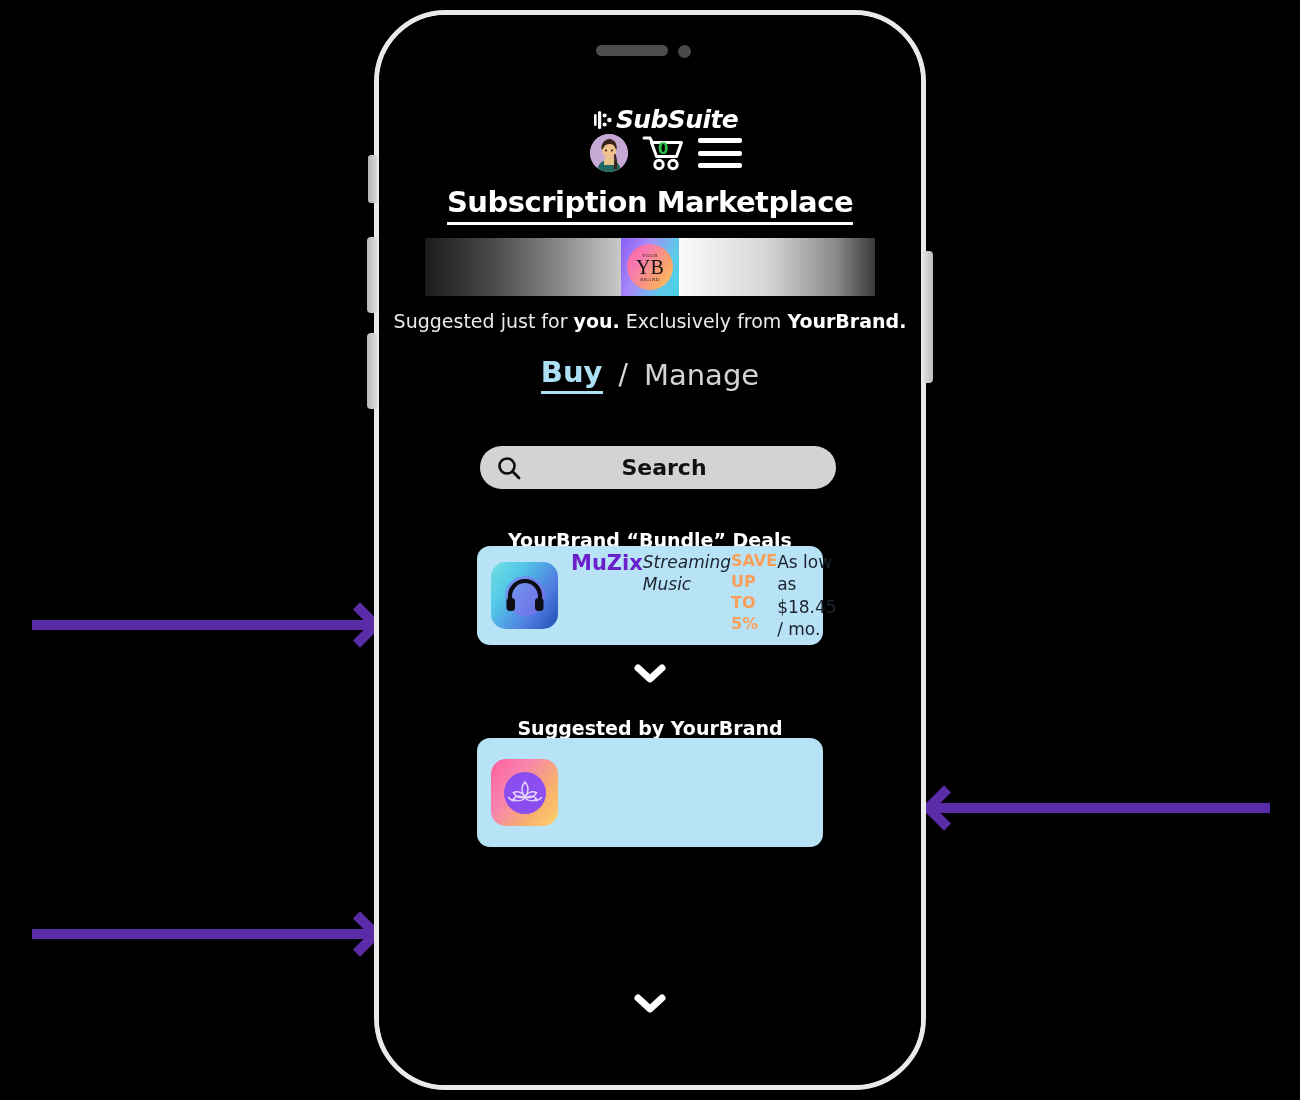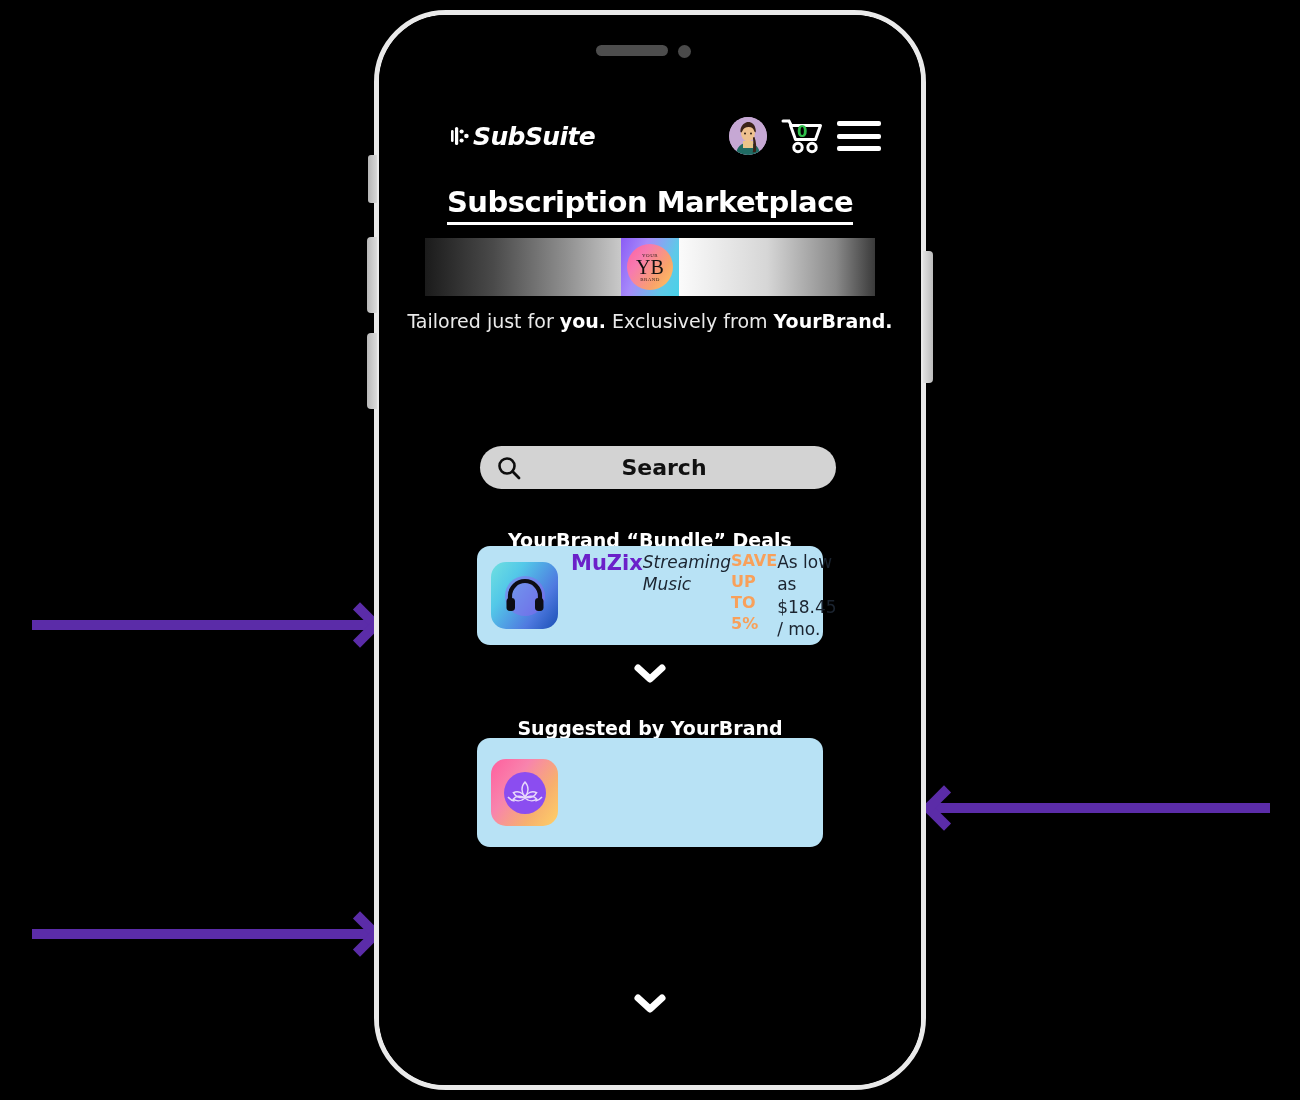--- a/index.html
+++ b/index.html
@@ -27,21 +27,21 @@
   }
 
   
   #speaker-grille{ position:absolute; left:50%; transform:translateX(-50%); margin-left:-18px;
     top:30px; width:72px; height:11px; border-radius:6px; background:#4d4d4d; }
   #front-camera{ position:absolute; left:50%; top:30px; margin-left:28px;
     width:13px; height:13px; border-radius:50%; background:#4a4a4a; }
 
   
   #app-header{ position:absolute; top:90px; left:0; right:0; height:62px;
-    display:flex; align-items:center; justify-content:space-between; padding:0 40px 0 72px; }
+    display:flex; align-items:center; justify-content:flex-start; padding:0 40px 0 72px;flex-direction:column; }
   #brand-logo{ display:flex; align-items:center; gap:4px; }
   #logo-wave{ width:18px; height:24px; flex:none; }
   #logo-text{ color:#fff; font-size:25px; font-weight:bold; font-style:italic;
     letter-spacing:-0.6px; font-family:"DejaVu Sans", sans-serif; }
   #header-actions{ display:flex; align-items:center; gap:14px; }
   #avatar{ width:38px; height:38px; border-radius:50%; background:#c6a8d4; overflow:hidden;
     position:relative; flex:none; }
   #cart-icon{ width:42px; height:38px; position:relative; flex:none; }
   #cart-count{ position:absolute; left:16px; top:6px; color:#2fbf4a; font-size:15px;
     font-weight:bold; font-family:"DejaVu Sans", sans-serif; }
@@ -212,22 +212,27 @@
       <div id="banner-logo-tile">
         <div id="yb-badge">
           <span id="yb-top">YOUR</span>
           <span id="yb-mark">YB</span>
           <span id="yb-bottom">BRAND</span>
         </div>
       </div>
       <div class="banner-half" id="banner-right"></div>
     </div>
 
-    <div id="tagline"><span>Tailored just for </span><b>you.</b><span> Exclusively from </span><b>YourBrand.</b></div>
-
+    <div id="tagline"><span>Suggested just for </span><b>you.</b><span> Exclusively from </span><b>YourBrand.</b></div>
+
+    <div id="tab-row">
+      <span id="tab-buy">Buy</span>
+      <span id="tab-sep">/</span>
+      <span id="tab-manage">Manage</span>
+    </div>
 
     <div id="search-bar">
       <svg id="search-icon" width="26" height="26" viewBox="0 0 26 26">
         <circle cx="11" cy="11" r="7.5" stroke="#0d0d0d" stroke-width="2.6" fill="none"></circle>
         <line x1="16.6" y1="16.6" x2="23" y2="23" stroke="#0d0d0d" stroke-width="2.8" stroke-linecap="round"></line>
       </svg>
       <span id="search-label">Search</span>
     </div>
 
     <div class="section-heading" id="heading-bundle">YourBrand “Bundle” Deals</div>

